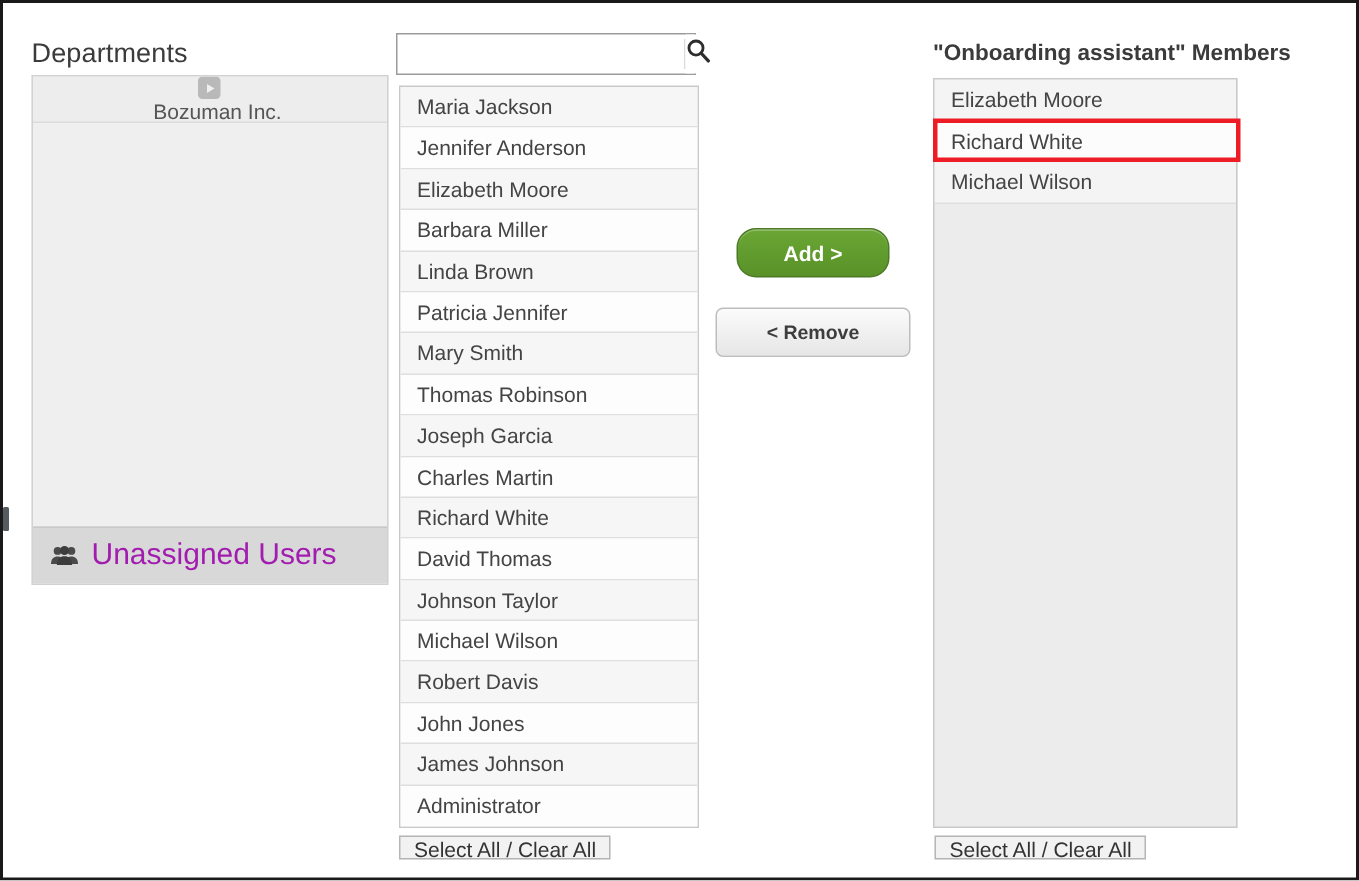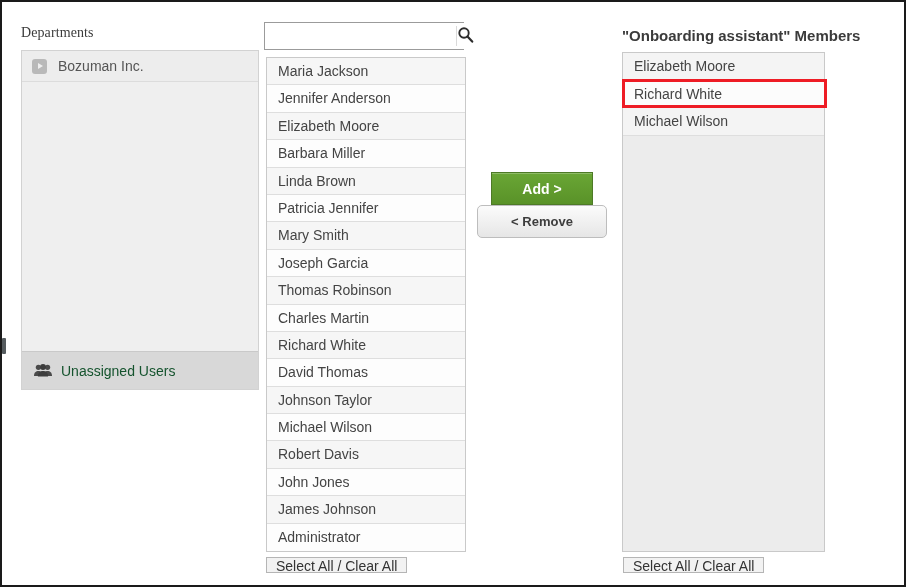--- a/index.html
+++ b/index.html
@@ -30,46 +30,46 @@
     height: 16px;
     background: #555b5e;
     border-radius: 1px;
   }
 
   
   .dept-title {
     position: absolute;
     left: 19px;
     top: 23px;
-    font-size: 14px;
+    font-size: 18px;
     color: #3b3b3b;
     font-weight: 500;
     letter-spacing: 0.1px;
     white-space: nowrap;
-    font-family: Liberation Serif, serif;
   }
   .dept-panel {
     position: absolute;
     left: 19px;
     top: 48px;
     width: 238px;
     height: 340px;
     background: #efefef;
     border: 1px solid #d2d2d2;
     overflow: hidden;
   }
   .dept-row {
     display: flex;
     align-items: center;
     height: 31px;
     padding-left: 10px;
     font-size: 14px;
     color: #555555;
     border-bottom: 1px solid #dcdcdc;
     background: #eeeeee;
+    flex-direction: column;
   }
   .dept-row.root { background: #ededed; }
   .dept-spacer { flex: 1; background: #efefef; }
   .expand-icon {
     width: 15px;
     height: 15px;
     border-radius: 3px;
     background: #b9b9b9;
     display: inline-flex;
     align-items: center;
@@ -95,22 +95,22 @@
   }
   .dept-unassigned {
     position: absolute;
     left: 0;
     bottom: 0;
     width: 100%;
     display: flex;
     align-items: center;
     height: 38px;
     padding-left: 12px;
-    font-size: 14px;
-    color: #14532d;
+    font-size: 20px;
+    color: #a21caf;
     background: #d8d8d8;
     border-top: 1px solid #c9c9c9;
   }
 
   
   .search-wrap {
     position: absolute;
     left: 262px;
     top: 20px;
     width: 200px;
@@ -166,30 +166,29 @@
   .list-row:nth-child(odd) { background: #f6f6f6; }
   .list-row:last-child { border-bottom: none; }
 
   
   .btn-add {
     position: absolute;
     left: 489px;
     top: 150px;
     width: 102px;
     height: 33px;
-    border-radius: 0;
+    border-radius: 13px;
     border: 1px solid #4d7a26;
     background: linear-gradient(to bottom, #6aa635 0%, #599228 100%);
     color: #ffffff;
     font-size: 14px;
     font-weight: bold;
     font-family: "Liberation Sans", sans-serif;
     cursor: pointer;
     box-shadow: inset 0 1px 0 rgba(255,255,255,0.25);
-    margin-top: 20px;
   }
   .btn-remove {
     position: absolute;
     left: 475px;
     top: 203px;
     width: 130px;
     height: 33px;
     border-radius: 5px;
     border: 1px solid #bdbdbd;
     background: linear-gradient(to bottom, #fbfbfb 0%, #e6e6e6 100%);
@@ -304,22 +303,22 @@
   </div>
 
   <div class="cand-panel">
       <div class="list-row">Maria Jackson</div>
       <div class="list-row">Jennifer Anderson</div>
       <div class="list-row">Elizabeth Moore</div>
       <div class="list-row">Barbara Miller</div>
       <div class="list-row">Linda Brown</div>
       <div class="list-row">Patricia Jennifer</div>
       <div class="list-row">Mary Smith</div>
+      <div class="list-row">Thomas Robinson</div>
       <div class="list-row">Joseph Garcia</div>
-      <div class="list-row">Thomas Robinson</div>
       <div class="list-row">Charles Martin</div>
       <div class="list-row">Richard White</div>
       <div class="list-row">David Thomas</div>
       <div class="list-row">Johnson Taylor</div>
       <div class="list-row">Michael Wilson</div>
       <div class="list-row">Robert Davis</div>
       <div class="list-row">John Jones</div>
       <div class="list-row">James Johnson</div>
       <div class="list-row">Administrator</div>
     </div>

